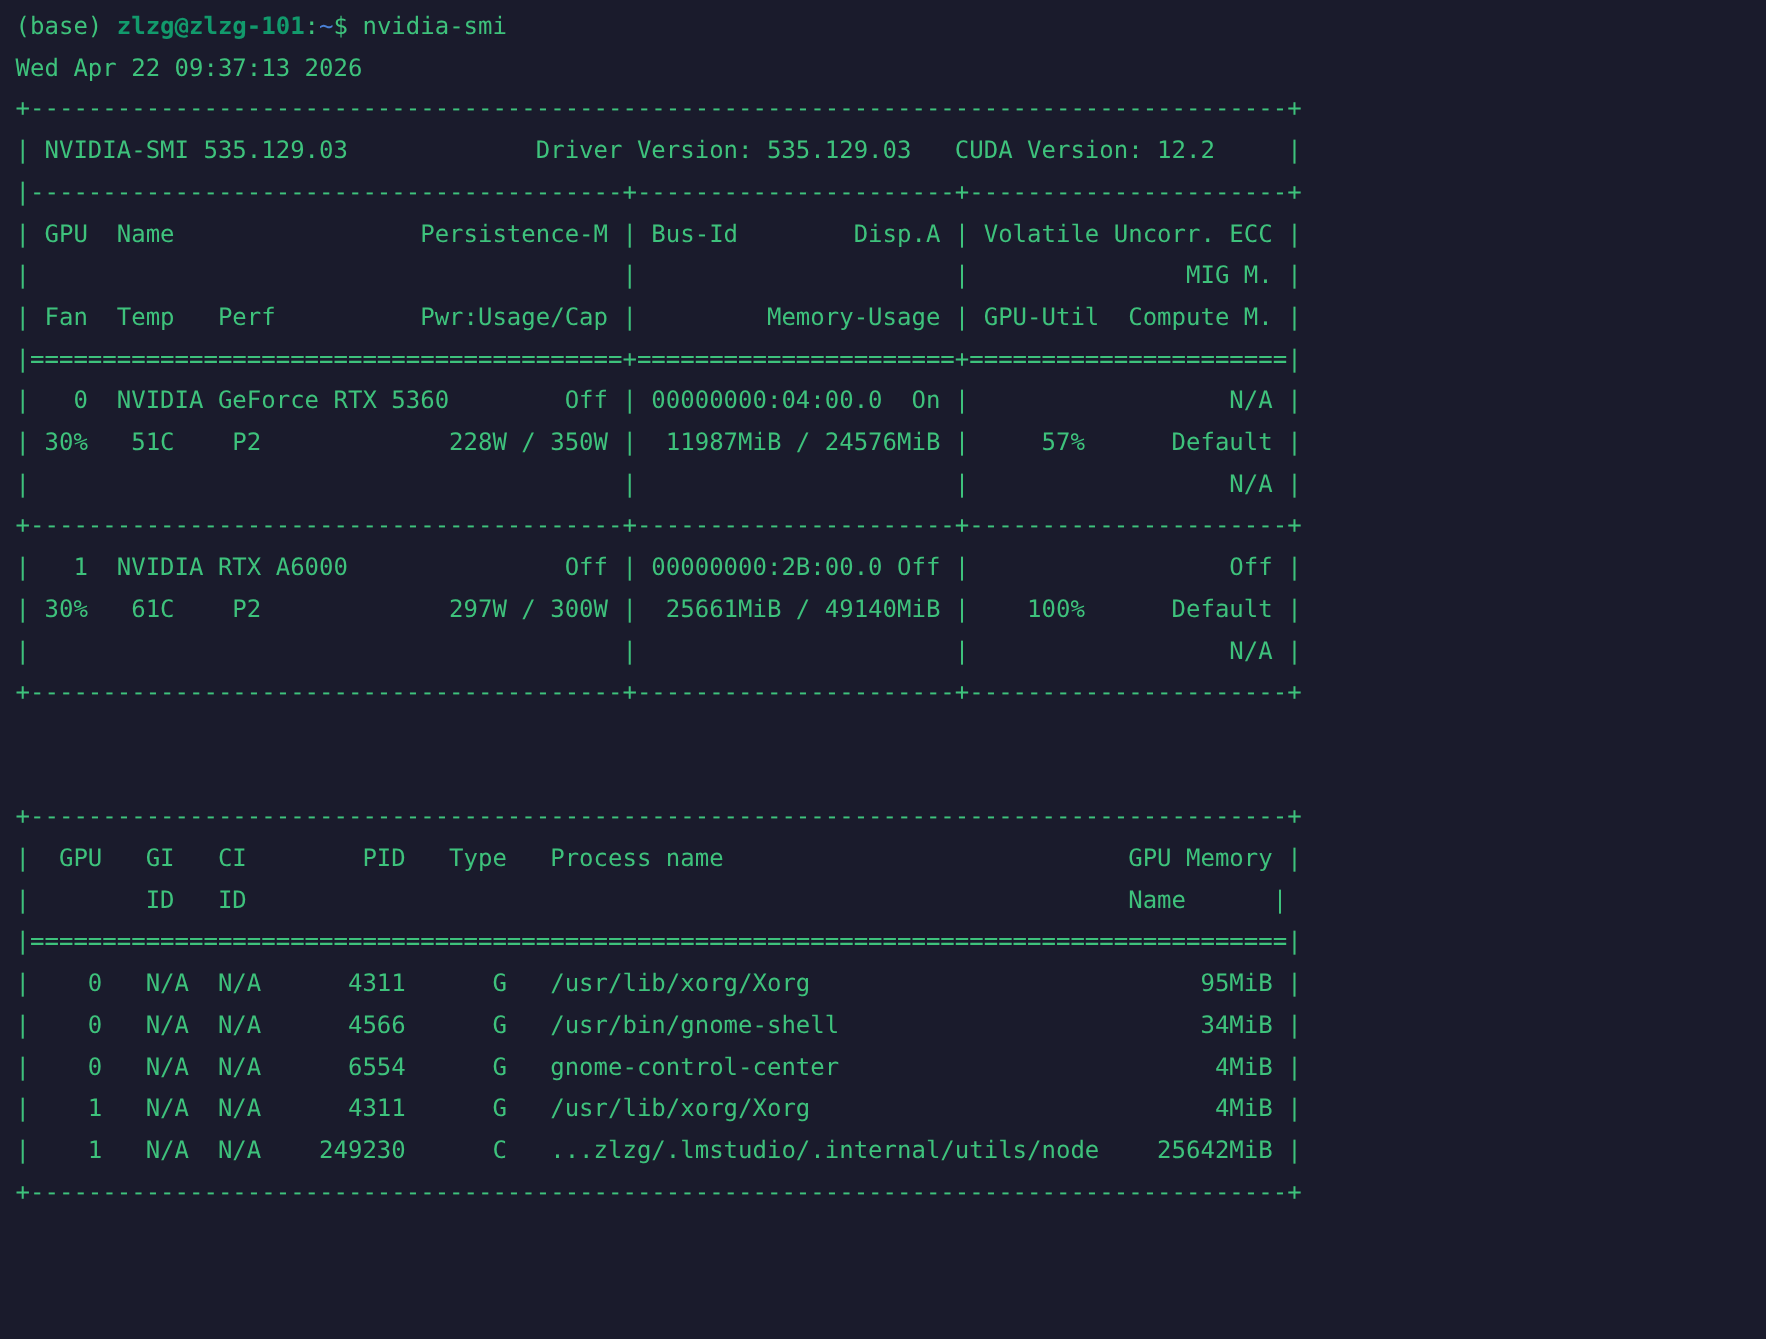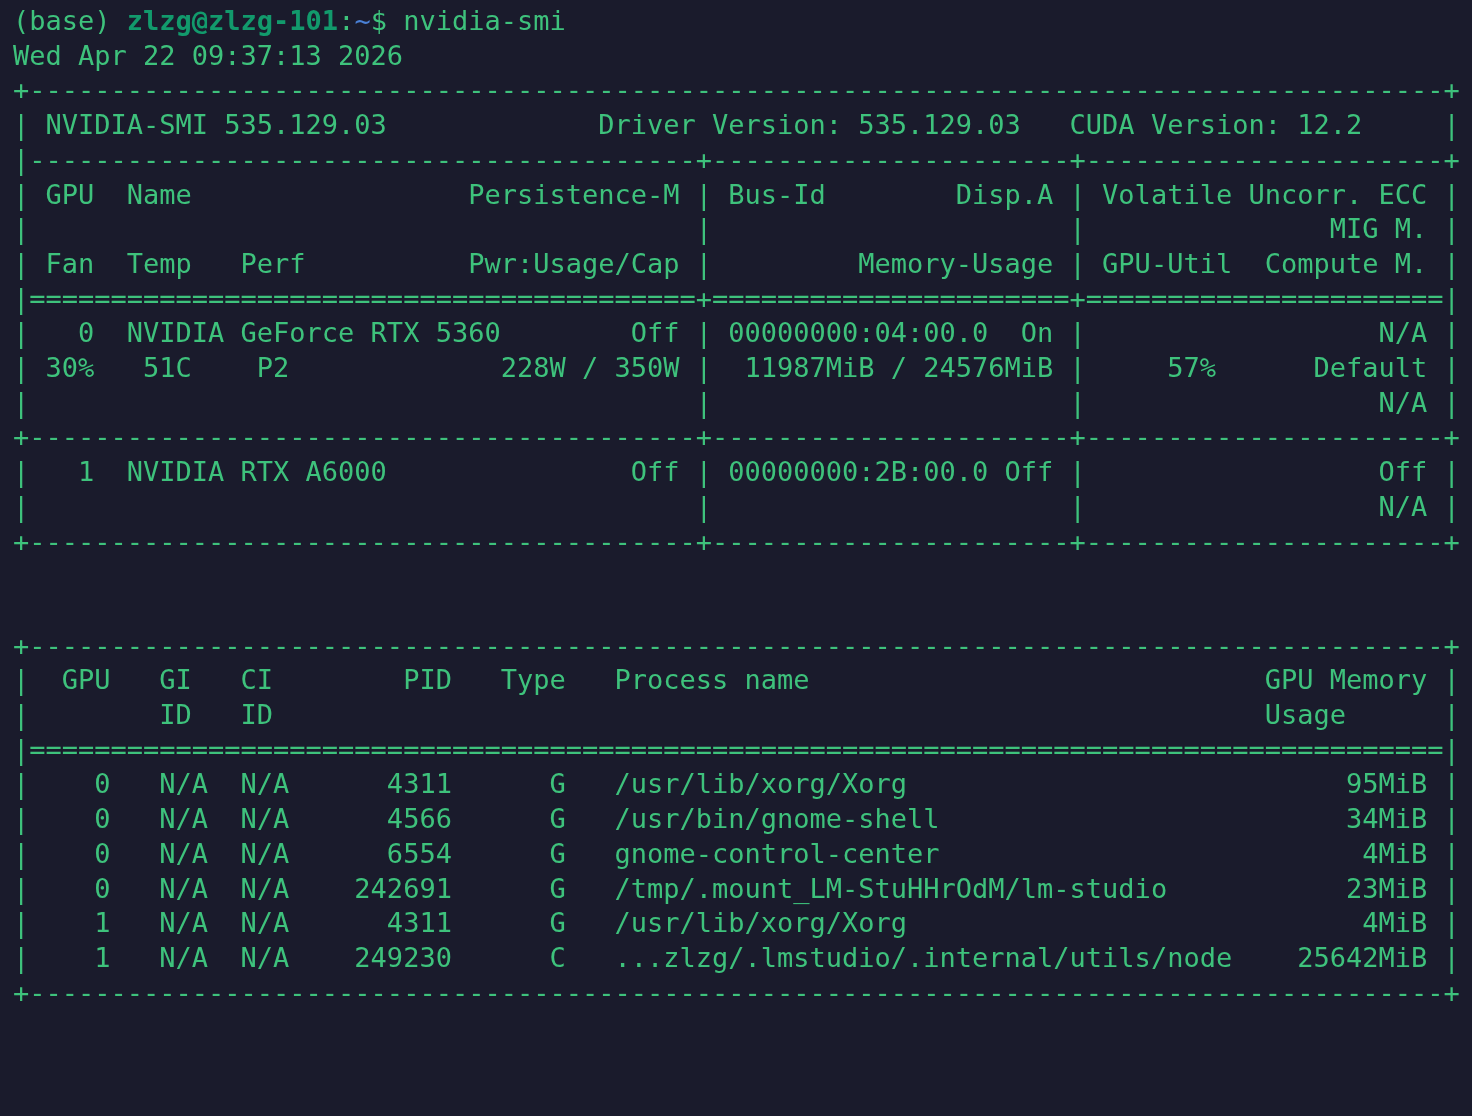--- a/index.html
+++ b/index.html
@@ -11,21 +11,21 @@
     width: 1472px;
     height: 1116px;
     overflow: hidden;
   }
   .terminal {
     box-sizing: border-box;
     width: 1271px;
     height: 1116px;
     padding: 4px 0 0 13px;
     font-family: "DejaVu Sans Mono", "Liberation Mono", monospace;
-    font-size: 27px;
+    font-size: 20px;
     line-height: 34.7px;
     color: #3ec27c;
     letter-spacing: 0;
   }
   .line {
     white-space: pre;
     min-height: 34.7px;
   }
   .fg   { color: #3ec27c; }
   .user { color: #129a6c; font-weight: bold; }
@@ -43,29 +43,29 @@
       <div class="line">|-----------------------------------------+----------------------+----------------------+</div>
       <div class="line">| GPU  Name                 Persistence-M | Bus-Id        Disp.A | Volatile Uncorr. ECC |</div>
       <div class="line">|                                         |                      |               MIG M. |</div>
       <div class="line">| Fan  Temp   Perf          Pwr:Usage/Cap |         Memory-Usage | GPU-Util  Compute M. |</div>
       <div class="line">|=========================================+======================+======================|</div>
       <div class="line">|   0  NVIDIA GeForce RTX 5360        Off | 00000000:04:00.0  On |                  N/A |</div>
       <div class="line">| 30%   51C    P2             228W / 350W |  11987MiB / 24576MiB |     57%      Default |</div>
       <div class="line">|                                         |                      |                  N/A |</div>
       <div class="line">+-----------------------------------------+----------------------+----------------------+</div>
       <div class="line">|   1  NVIDIA RTX A6000               Off | 00000000:2B:00.0 Off |                  Off |</div>
+      <div class="line">| 30%   61C    P2             297W / 300W |  25661MiB / 49140MiB |    100%      Default |</div>
       <div class="line">|                                         |                      |                  N/A |</div>
       <div class="line">+-----------------------------------------+----------------------+----------------------+</div>
       <div class="line"></div>
       <div class="line"></div>
       <div class="line">+---------------------------------------------------------------------------------------+</div>
       <div class="line">|  GPU   GI   CI        PID   Type   Process name                            GPU Memory |</div>
-      <div class="line">|        ID   ID                                                             Usage      |</div>
+      <div class="line">|        ID   ID                                                             Name      |</div>
       <div class="line">|=======================================================================================|</div>
       <div class="line">|    0   N/A  N/A      4311      G   /usr/lib/xorg/Xorg                           95MiB |</div>
       <div class="line">|    0   N/A  N/A      4566      G   /usr/bin/gnome-shell                         34MiB |</div>
       <div class="line">|    0   N/A  N/A      6554      G   gnome-control-center                          4MiB |</div>
-      <div class="line">|    0   N/A  N/A    242691      G   /tmp/.mount_LM-StuHHrOdM/lm-studio           23MiB |</div>
       <div class="line">|    1   N/A  N/A      4311      G   /usr/lib/xorg/Xorg                            4MiB |</div>
       <div class="line">|    1   N/A  N/A    249230      C   ...zlzg/.lmstudio/.internal/utils/node    25642MiB |</div>
       <div class="line">+---------------------------------------------------------------------------------------+</div>
     </div>
 </div>
 
 </body></html>

